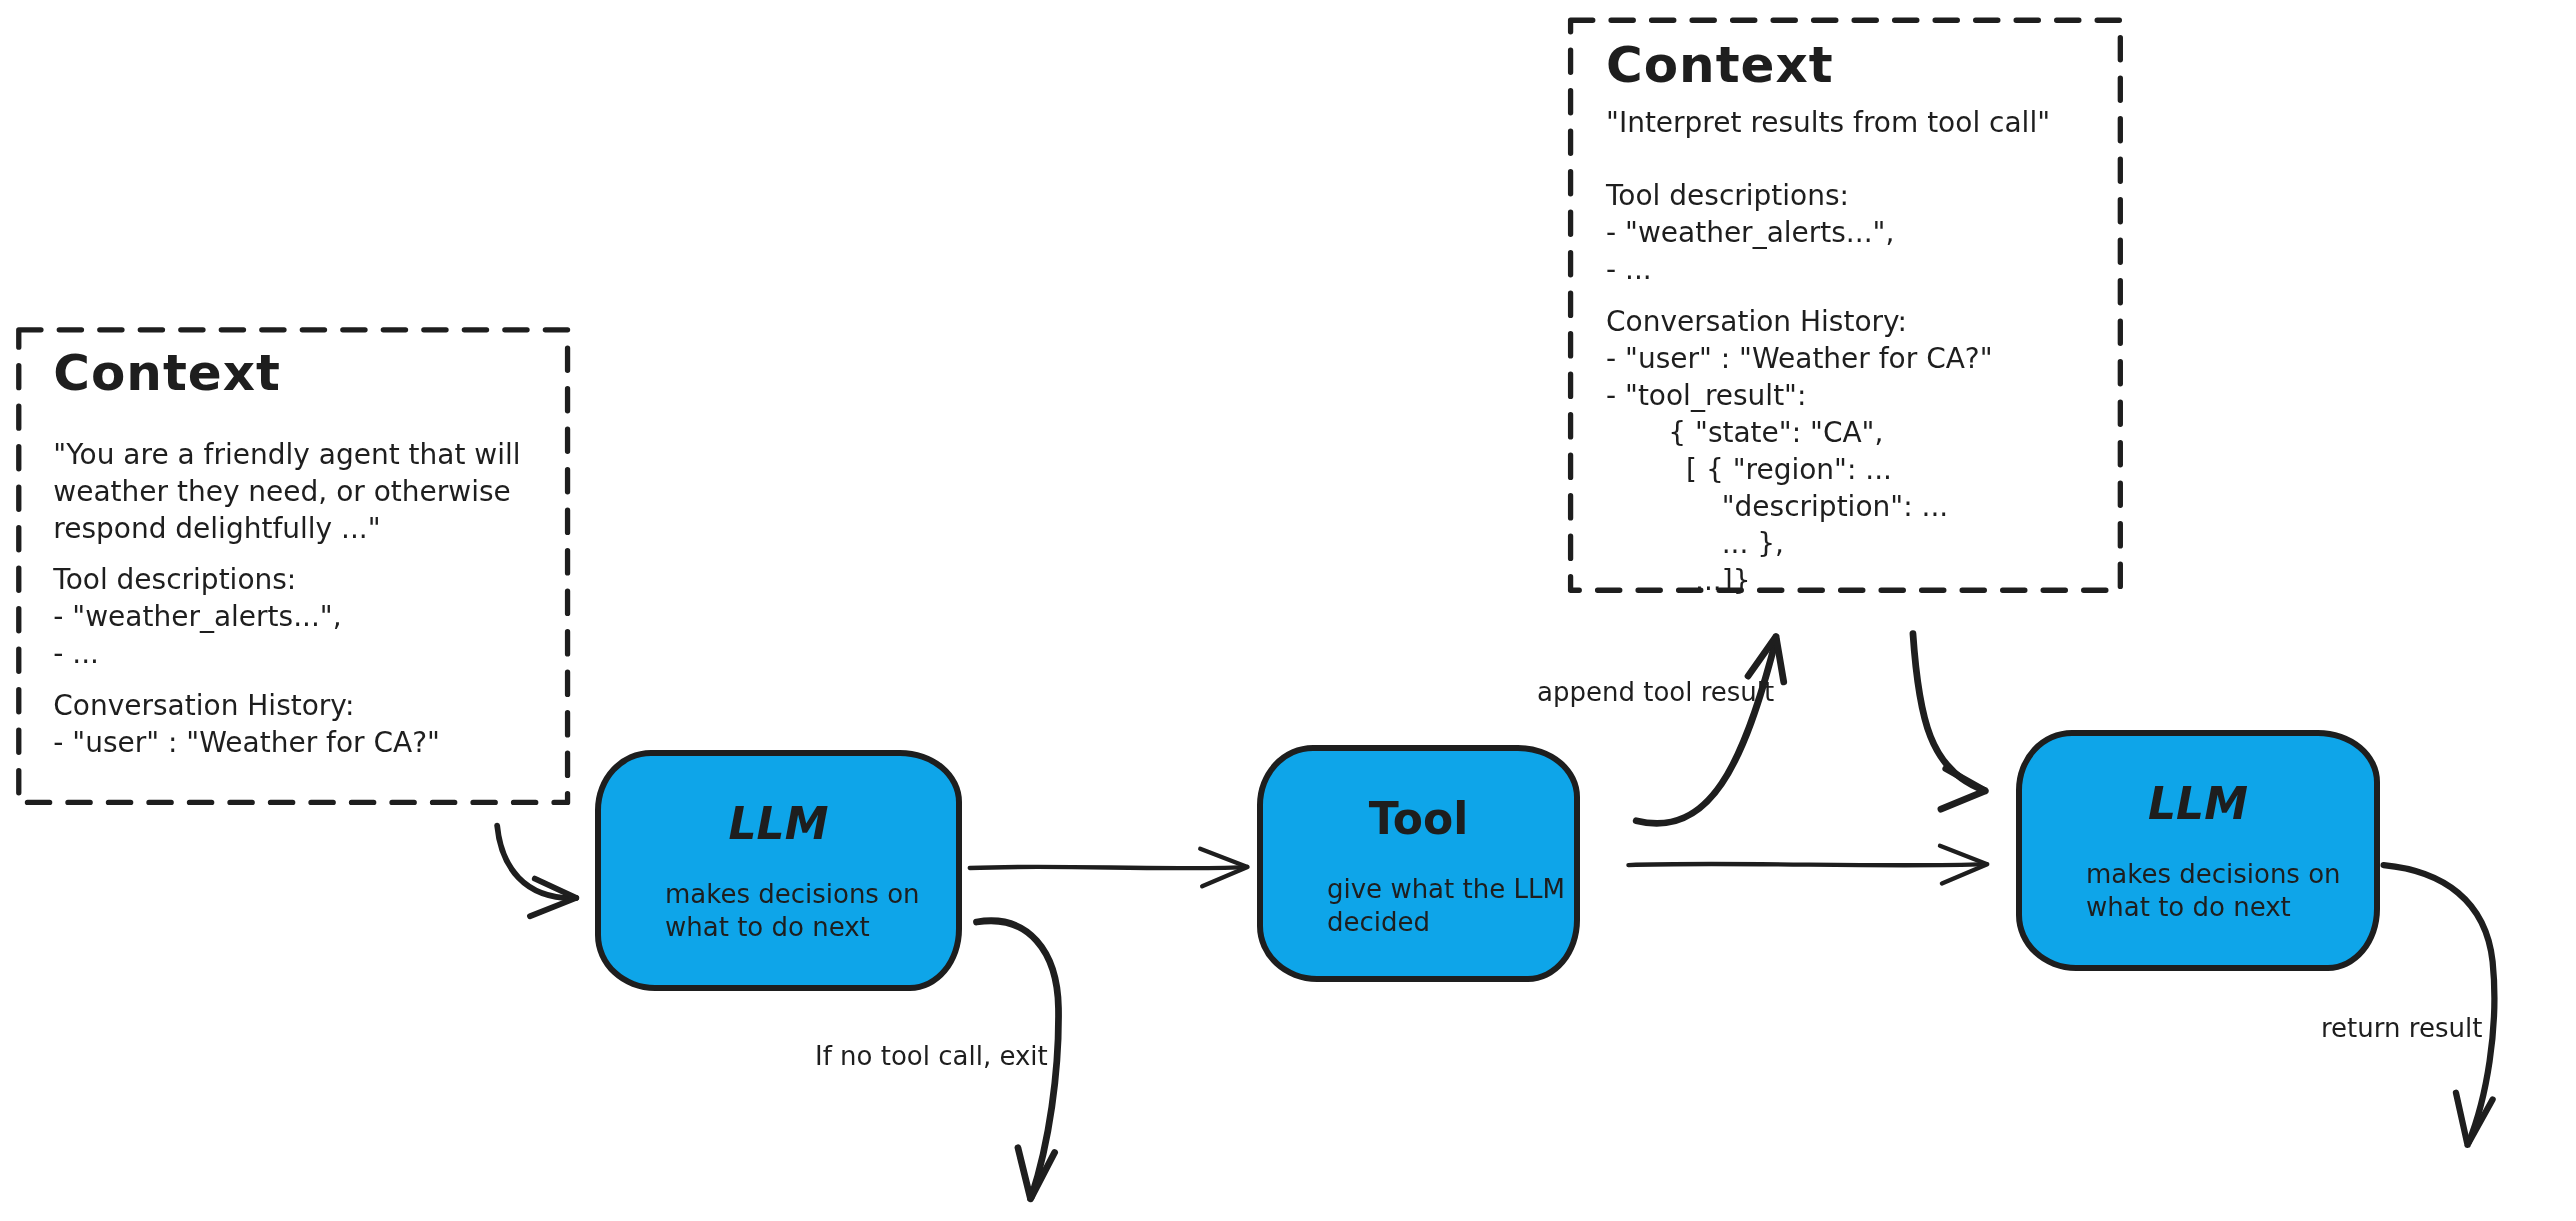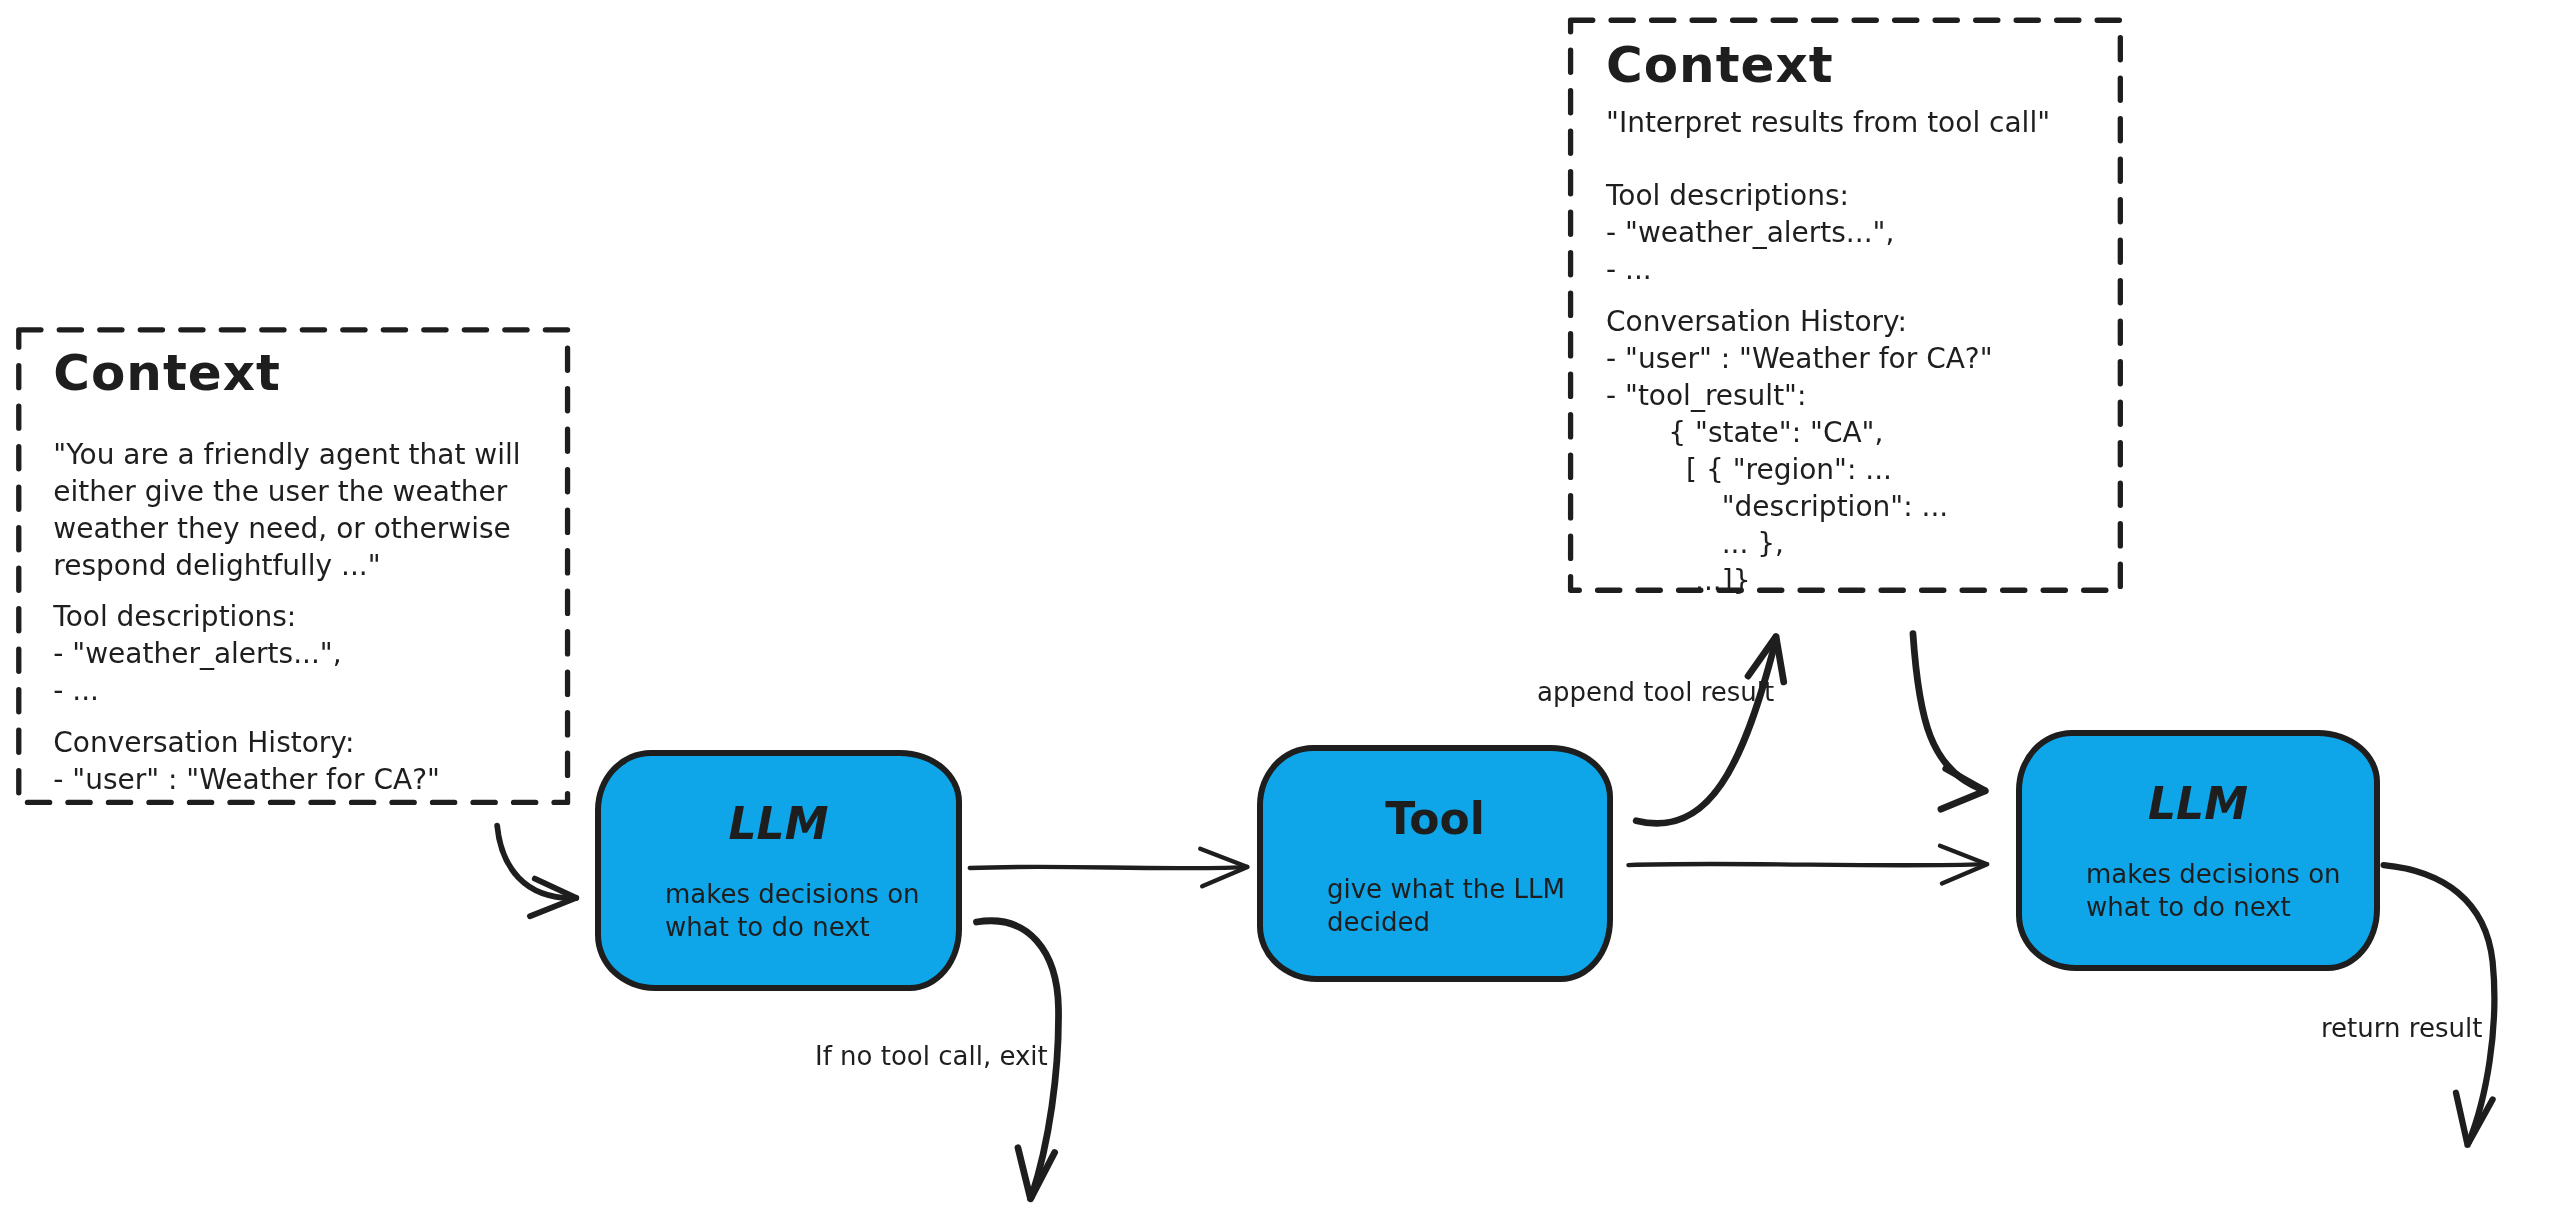--- a/index.html
+++ b/index.html
@@ -119,21 +119,20 @@
     <g stroke-width="6.5">
       <path d="M 2471 897 C 2533 903, 2577 934, 2584 997 C 2591 1066, 2577 1141, 2559 1185"></path>
       <path d="M 2558 1187 L 2546 1133 M 2558 1187 L 2584 1140"></path>
     </g>
   </svg>
 
   <div class="ctx" style="left:18.3px; top:330px; width:549px; height:473px;">
     <div class="ctx-title" style="margin-top:11.6px;">Context</div>
     <div class="ctx-body" style="margin-top:32px;">
       <div class="ctx-line">"You are a friendly agent that will</div>
-      <div class="ctx-line">either give the user the weather</div>
       <div class="ctx-line">weather they need, or otherwise</div>
       <div class="ctx-line">respond delightfully ..."</div>
       <div class="gap-sm"></div>
       <div class="ctx-line">Tool descriptions:</div>
       <div class="ctx-line">- "weather_alerts...",</div>
       <div class="ctx-line">- ...</div>
       <div class="gap-sm"></div>
       <div class="ctx-line">Conversation History:</div>
       <div class="ctx-line">- "user" : "Weather for CA?"</div>
     </div>
@@ -158,21 +157,21 @@
       <div class="ctx-line">          ...]}</div>
     </div>
   </div>
 
   <div class="node" style="left:595px; top:750px; width:367px; height:241px;">
     <div class="node-title italic">LLM</div>
     <div class="node-sub">makes decisions on
 what to do next</div>
   </div>
 
-  <div class="node" style="left:1257px; top:745px; width:356px; height:237px;">
+  <div class="node" style="left:1257px; top:745px; width:323px; height:237px;">
     <div class="node-title">Tool</div>
     <div class="node-sub">give what the LLM
 decided</div>
   </div>
 
   <div class="node" style="left:2016px; top:730px; width:364px; height:241px;">
     <div class="node-title italic">LLM</div>
     <div class="node-sub">makes decisions on
 what to do next</div>
   </div>

